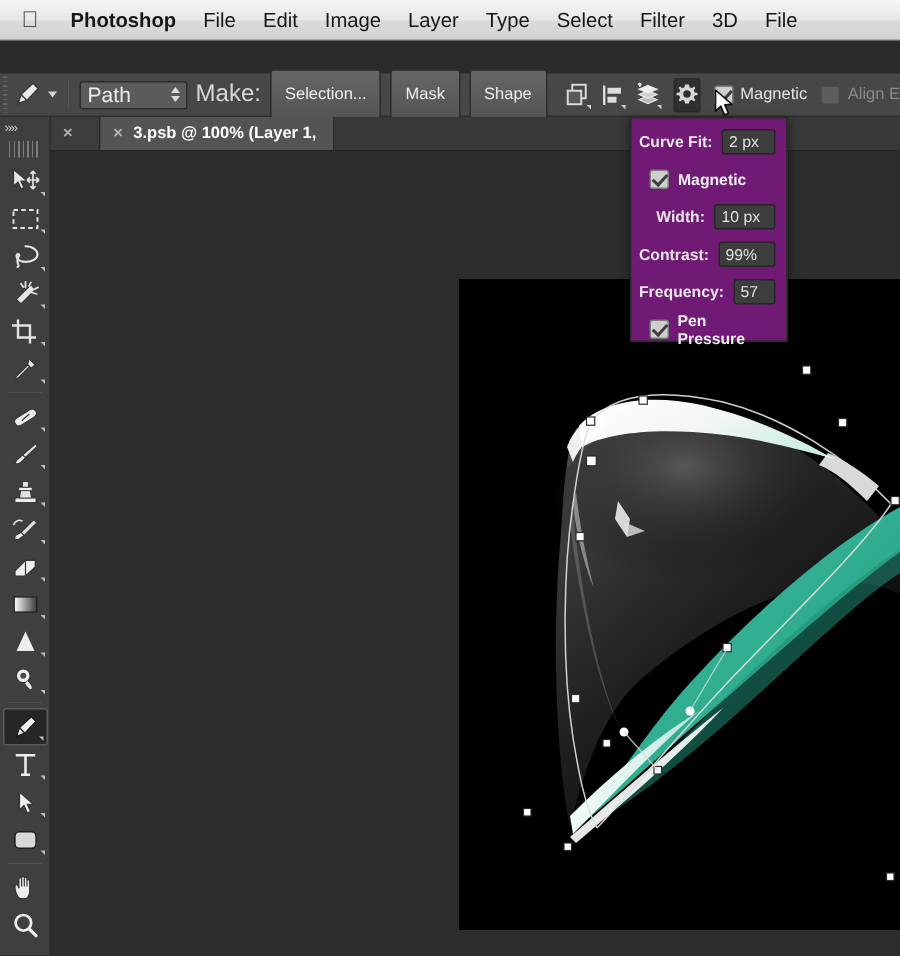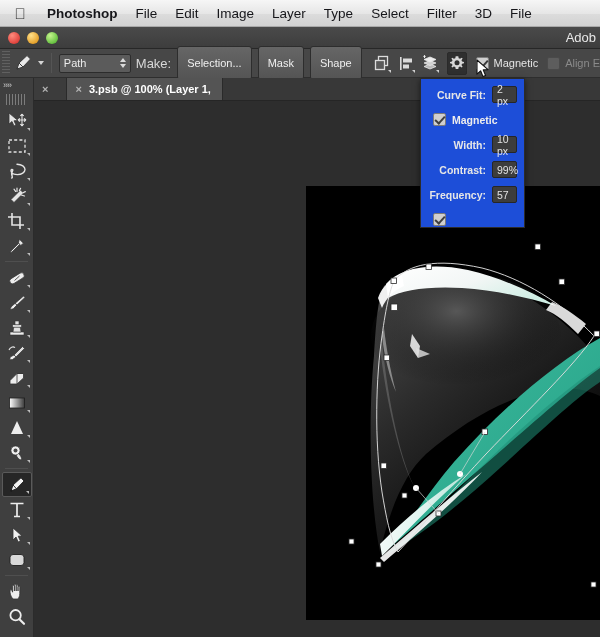--- a/index.html
+++ b/index.html
@@ -47,30 +47,30 @@
     background: repeating-linear-gradient(to bottom, #6b6b6b 0 1px, #474747 1px 3px);
     opacity: .7; }
   .tool-thumb { width: 26px; height: 22px; margin-left: 4px; display: flex;
     align-items: center; justify-content: center; }
   .caret-sm { width: 0; height: 0; border-left: 3.5px solid transparent;
     border-right: 3.5px solid transparent; border-top: 4px solid #d5d5d5; margin-left: 3px; }
   .vsep { width: 1px; height: 20px; background: #303030; margin: 0 7px;
     border-right: 1px solid #555; }
   .opt-select {
     height: 19px; min-width: 72px; background: #5b5b5b; border: 1px solid #2c2c2c;
-    border-radius: 2px; color: #ececec; font-size: 11px; display: flex;
+    border-radius: 2px; color: #ececec; font-size: 14px; display: flex;
     align-items: center; padding: 0 4px; position: relative;
   }
   .opt-select .spin { position: absolute; right: 4px; top: 3px; display: flex;
     flex-direction: column; gap: 2px; }
   .spin i { display: block; width: 0; height: 0; border-left: 3px solid transparent;
     border-right: 3px solid transparent; }
   .spin i.up { border-bottom: 4px solid #dcdcdc; }
   .spin i.dn { border-top: 4px solid #dcdcdc; }
-  .opt-label { font-size: 13px; color: #d8d8d8; margin: 0 6px 0 5px; white-space: nowrap; }
+  .opt-label { font-size: 16px; color: #d8d8d8; margin: 0 6px 0 5px; white-space: nowrap; }
   .opt-btn {
     height: 34px; background: linear-gradient(to bottom, #666 0%, #545454 100%);
     border: 1px solid #2d2d2d; border-radius: 3px; color: #efefef; font-size: 11px;
     display: flex; align-items: center; justify-content: center; padding: 0 9px;
     margin-right: 6px; white-space: nowrap;
   }
   .pathop { width: 22px; height: 22px; margin-left: 6px; position: relative;
     display: flex; align-items: center; justify-content: center; }
   .pathop .caret-tiny { position: absolute; right: 0px; bottom: 1px; width: 0; height: 0;
     border-left: 3px solid transparent; border-top: 3px solid #cfcfcf; }
@@ -131,29 +131,29 @@
   }
   .canvas {
     position: absolute; left: 272px; top: 85px; width: 294px; height: 434px;
     background: #000000; overflow: hidden;
   }
   .canvas svg { display: block; }
 
   
   .popup {
     position: absolute; left: 420px; top: 78px; width: 105px; height: 150px;
-    background: #1d4ed8; border: 1px solid #2b2b2b;
+    background: #701a75; border: 1px solid #2b2b2b;
     box-shadow: 0 2px 6px rgba(0,0,0,.55);
     padding: 5px 7px 6px 5px;
   }
   .prow { display: flex; align-items: center; height: 21px; margin-bottom: 4px; }
   .prow .plabel { flex: 1; text-align: right; font-size: 10.5px; color: #e6e6e6;
     padding-right: 6px; white-space: nowrap; font-weight: bold; }
   .pfield {
-    width: 25px; height: 17px; background: #3d3d3d; border: 1px solid #262626;
+    width: 41px; height: 17px; background: #3d3d3d; border: 1px solid #262626;
     border-radius: 2px; color: #e2e2e2; font-size: 10.5px;
     display: flex; align-items: center; padding-left: 4px;
   }
   .pcheckrow { display: flex; align-items: center; height: 21px; margin-bottom: 4px; padding-left: 7px; }
   .pchk {
     width: 13px; height: 13px; background: #cfcfcf; border: 1px solid #7b7b7b;
     border-radius: 2px; position: relative; margin-right: 6px;
   }
   .pchk.checked::after {
     content: ""; position: absolute; left: 3px; top: 0px; width: 4px; height: 8px;
@@ -176,28 +176,20 @@
     <div class="menu-item">Edit</div>
     <div class="menu-item">Image</div>
     <div class="menu-item">Layer</div>
     <div class="menu-item">Type</div>
     <div class="menu-item">Select</div>
     <div class="menu-item">Filter</div>
     <div class="menu-item">3D</div>
     <div class="menu-item">File</div>
   </div>
 
-  <div class="titlebar">
-    <div class="traffic">
-      <div class="tl red"></div>
-      <div class="tl yellow"></div>
-      <div class="tl green"></div>
-    </div>
-    <div class="win-title">Adob</div>
-  </div>
 
   <div class="optionsbar">
     <div class="opt-handle"></div>
 
     <div class="tool-thumb">
       <svg width="20" height="18" viewBox="0 0 20 18">
         <path d="M3 15 L5 9 L13 1.5 L16.5 5 L9 13 Z" fill="#e9e9e9" stroke="#3a3a3a" stroke-width="1"></path>
         <path d="M5 9 L9 13" stroke="#3a3a3a" stroke-width="1"></path>
         <circle cx="3.4" cy="14.6" r="1.1" fill="#3a3a3a"></circle>
       </svg>
@@ -533,20 +525,21 @@
     <div class="prow">
       <span class="plabel">Contrast:</span>
       <span class="pfield">99%</span>
     </div>
     <div class="prow">
       <span class="plabel">Frequency:</span>
       <span class="pfield">57</span>
     </div>
     <div class="pcheckrow">
       <span class="pchk checked"></span>
+      <span class="pchk-label">Pen Pressure</span>
     </div>
   </div>
 
   <div class="cursor">
     <svg width="14" height="20" viewBox="0 0 14 20">
       <path d="M1 1 L1 15.2 L4.6 11.8 L7 17.6 L9.6 16.5 L7.2 10.9 L12 10.6 Z" fill="#ffffff" stroke="#111111" stroke-width="1.1" stroke-linejoin="round"></path>
     </svg>
   </div>
 
 </div>

